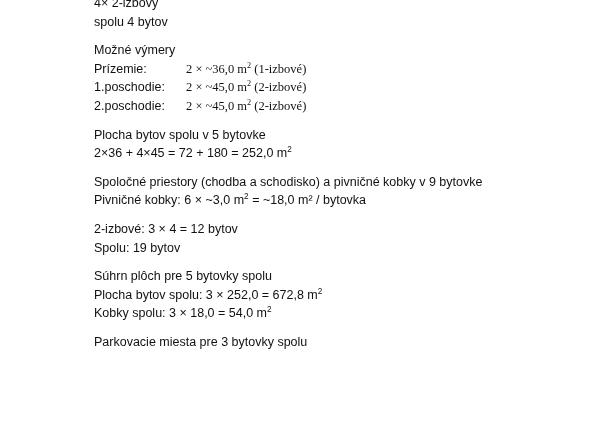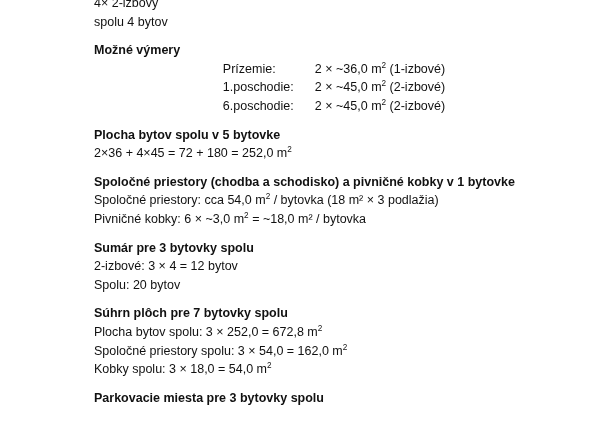--- a/index.html
+++ b/index.html
@@ -28,42 +28,42 @@
     top: -6px;
     width: 480px;
   }
   .line {
     font-size: 12.5px;
     line-height: 18.6px;
     white-space: pre;
     color: #111111;
   }
   .line.bold {
-    font-weight: bold;
+    font-weight: normal;
   }
   .block {
     margin: 0;
     padding: 0;
   }
   .gap {
     height: 10px;
   }
   .row {
     display: flex;
     font-size: 12.5px;
     line-height: 18.6px;
-    justify-content: center;
   }
   .row .label {
     width: 92px;
     flex: 0 0 92px;
     white-space: pre;
   }
   .row .value {
     white-space: pre;
+    font-family: Liberation Serif, serif;
   }
   sup {
     font-size: 8.2px;
     vertical-align: super;
     line-height: 0;
   }
 </style>
 </head>
 <body>
 
@@ -81,54 +81,51 @@
       <div class="line bold">Možné výmery</div>
       <div class="row">
         <span class="label">Prízemie:</span>
         <span class="value"><span>2 × ~36,0 m</span><sup>2</sup><span> (1-izbové)</span></span>
       </div>
       <div class="row">
         <span class="label">1.poschodie:</span>
         <span class="value"><span>2 × ~45,0 m</span><sup>2</sup><span> (2-izbové)</span></span>
       </div>
       <div class="row">
-        <span class="label">6.poschodie:</span>
+        <span class="label">2.poschodie:</span>
         <span class="value"><span>2 × ~45,0 m</span><sup>2</sup><span> (2-izbové)</span></span>
       </div>
     </div>
 
     <div class="gap"></div>
 
     <div class="block">
       <div class="line bold">Plocha bytov spolu v 5 bytovke</div>
       <div class="line"><span>2×36 + 4×45 = 72 + 180 = 252,0 m</span><sup>2</sup><span></span></div>
     </div>
 
     <div class="gap"></div>
 
     <div class="block">
-      <div class="line bold">Spoločné priestory (chodba a schodisko) a pivničné kobky v 1 bytovke</div>
-      <div class="line"><span>Spoločné priestory: cca 54,0 m</span><sup>2</sup><span> / bytovka (18 m² × 3 podlažia)</span></div>
+      <div class="line bold">Spoločné priestory (chodba a schodisko) a pivničné kobky v 9 bytovke</div>
       <div class="line"><span>Pivničné kobky: 6 × ~3,0 m</span><sup>2</sup><span> = ~18,0 m² / bytovka</span></div>
     </div>
 
     <div class="gap"></div>
 
     <div class="block">
-      <div class="line bold">Sumár pre 3 bytovky spolu</div>
       <div class="line"><span>2-izbové: 3 × 4 = 12 bytov</span><sup></sup><span></span></div>
-      <div class="line"><span>Spolu: 20 bytov</span><sup></sup><span></span></div>
+      <div class="line"><span>Spolu: 19 bytov</span><sup></sup><span></span></div>
     </div>
 
     <div class="gap"></div>
 
     <div class="block">
-      <div class="line bold">Súhrn plôch pre 7 bytovky spolu</div>
+      <div class="line bold">Súhrn plôch pre 5 bytovky spolu</div>
       <div class="line"><span>Plocha bytov spolu: 3 × 252,0 = 672,8 m</span><sup>2</sup><span></span></div>
-      <div class="line"><span>Spoločné priestory spolu: 3 × 54,0 = 162,0 m</span><sup>2</sup><span></span></div>
       <div class="line"><span>Kobky spolu: 3 × 18,0 = 54,0 m</span><sup>2</sup><span></span></div>
     </div>
 
     <div class="gap"></div>
 
     <div class="block">
       <div class="line bold">Parkovacie miesta pre 3 bytovky spolu</div>
       <div class="line"><sup></sup><span></span></div>
 
     </div>

